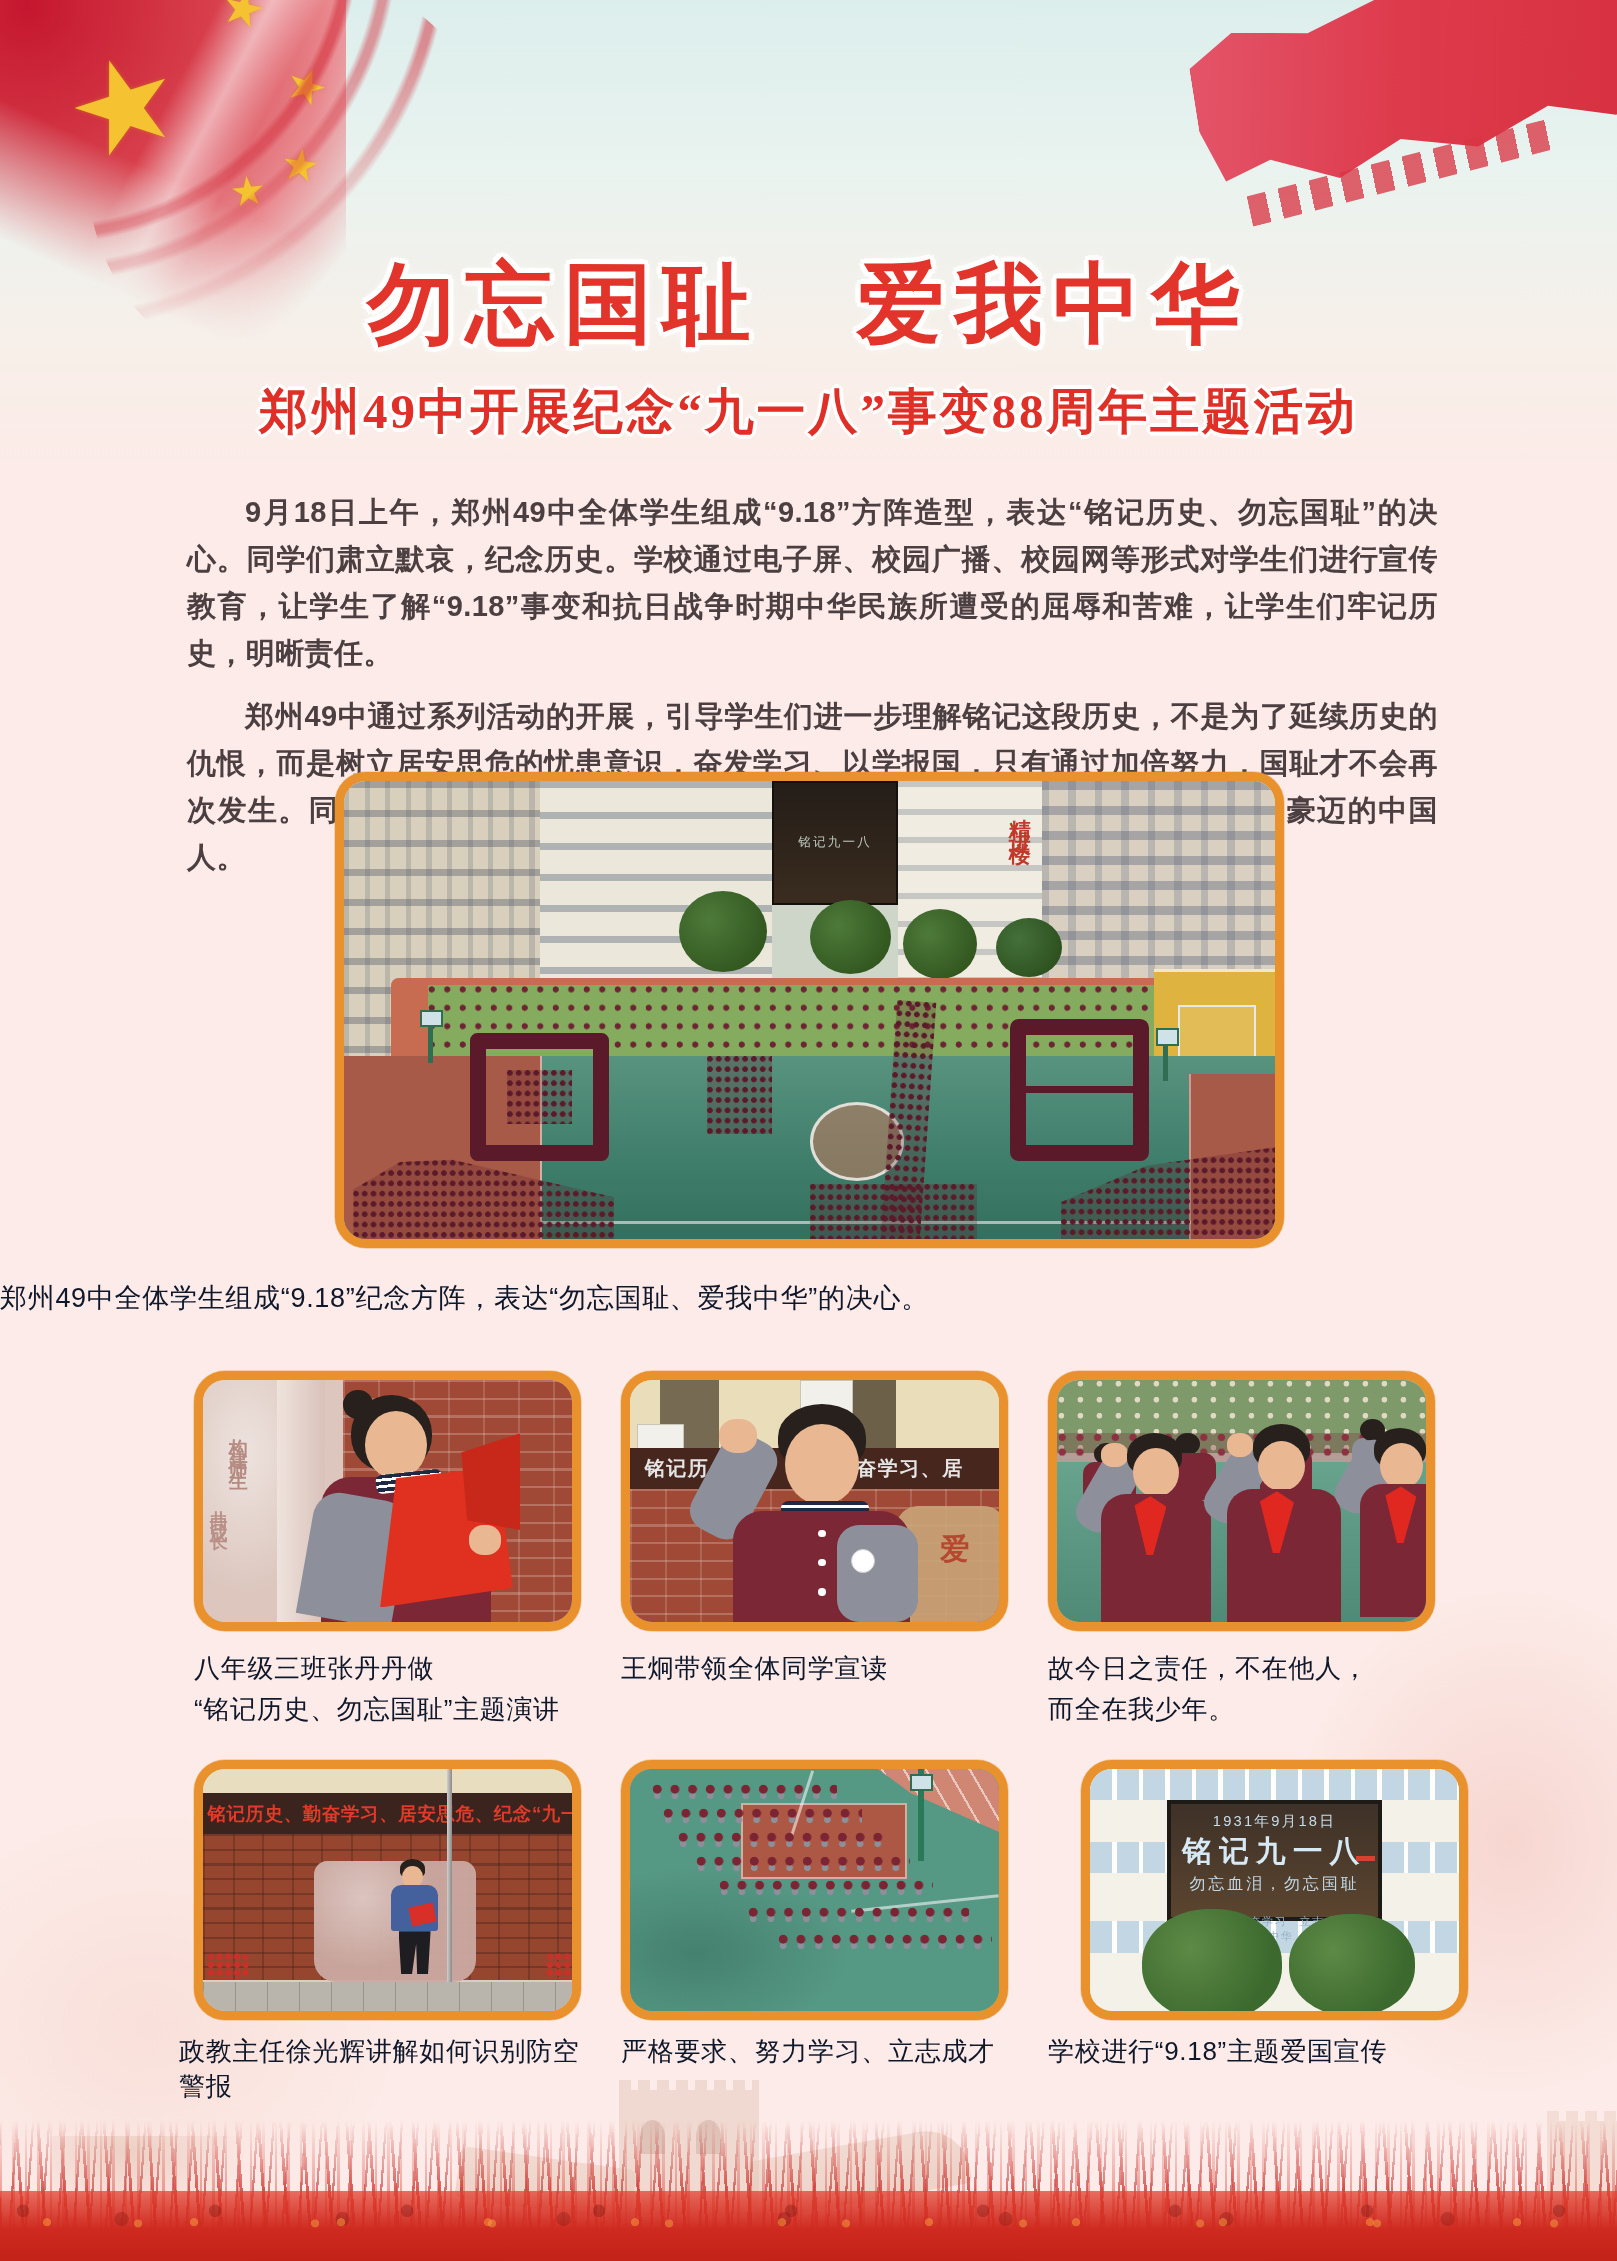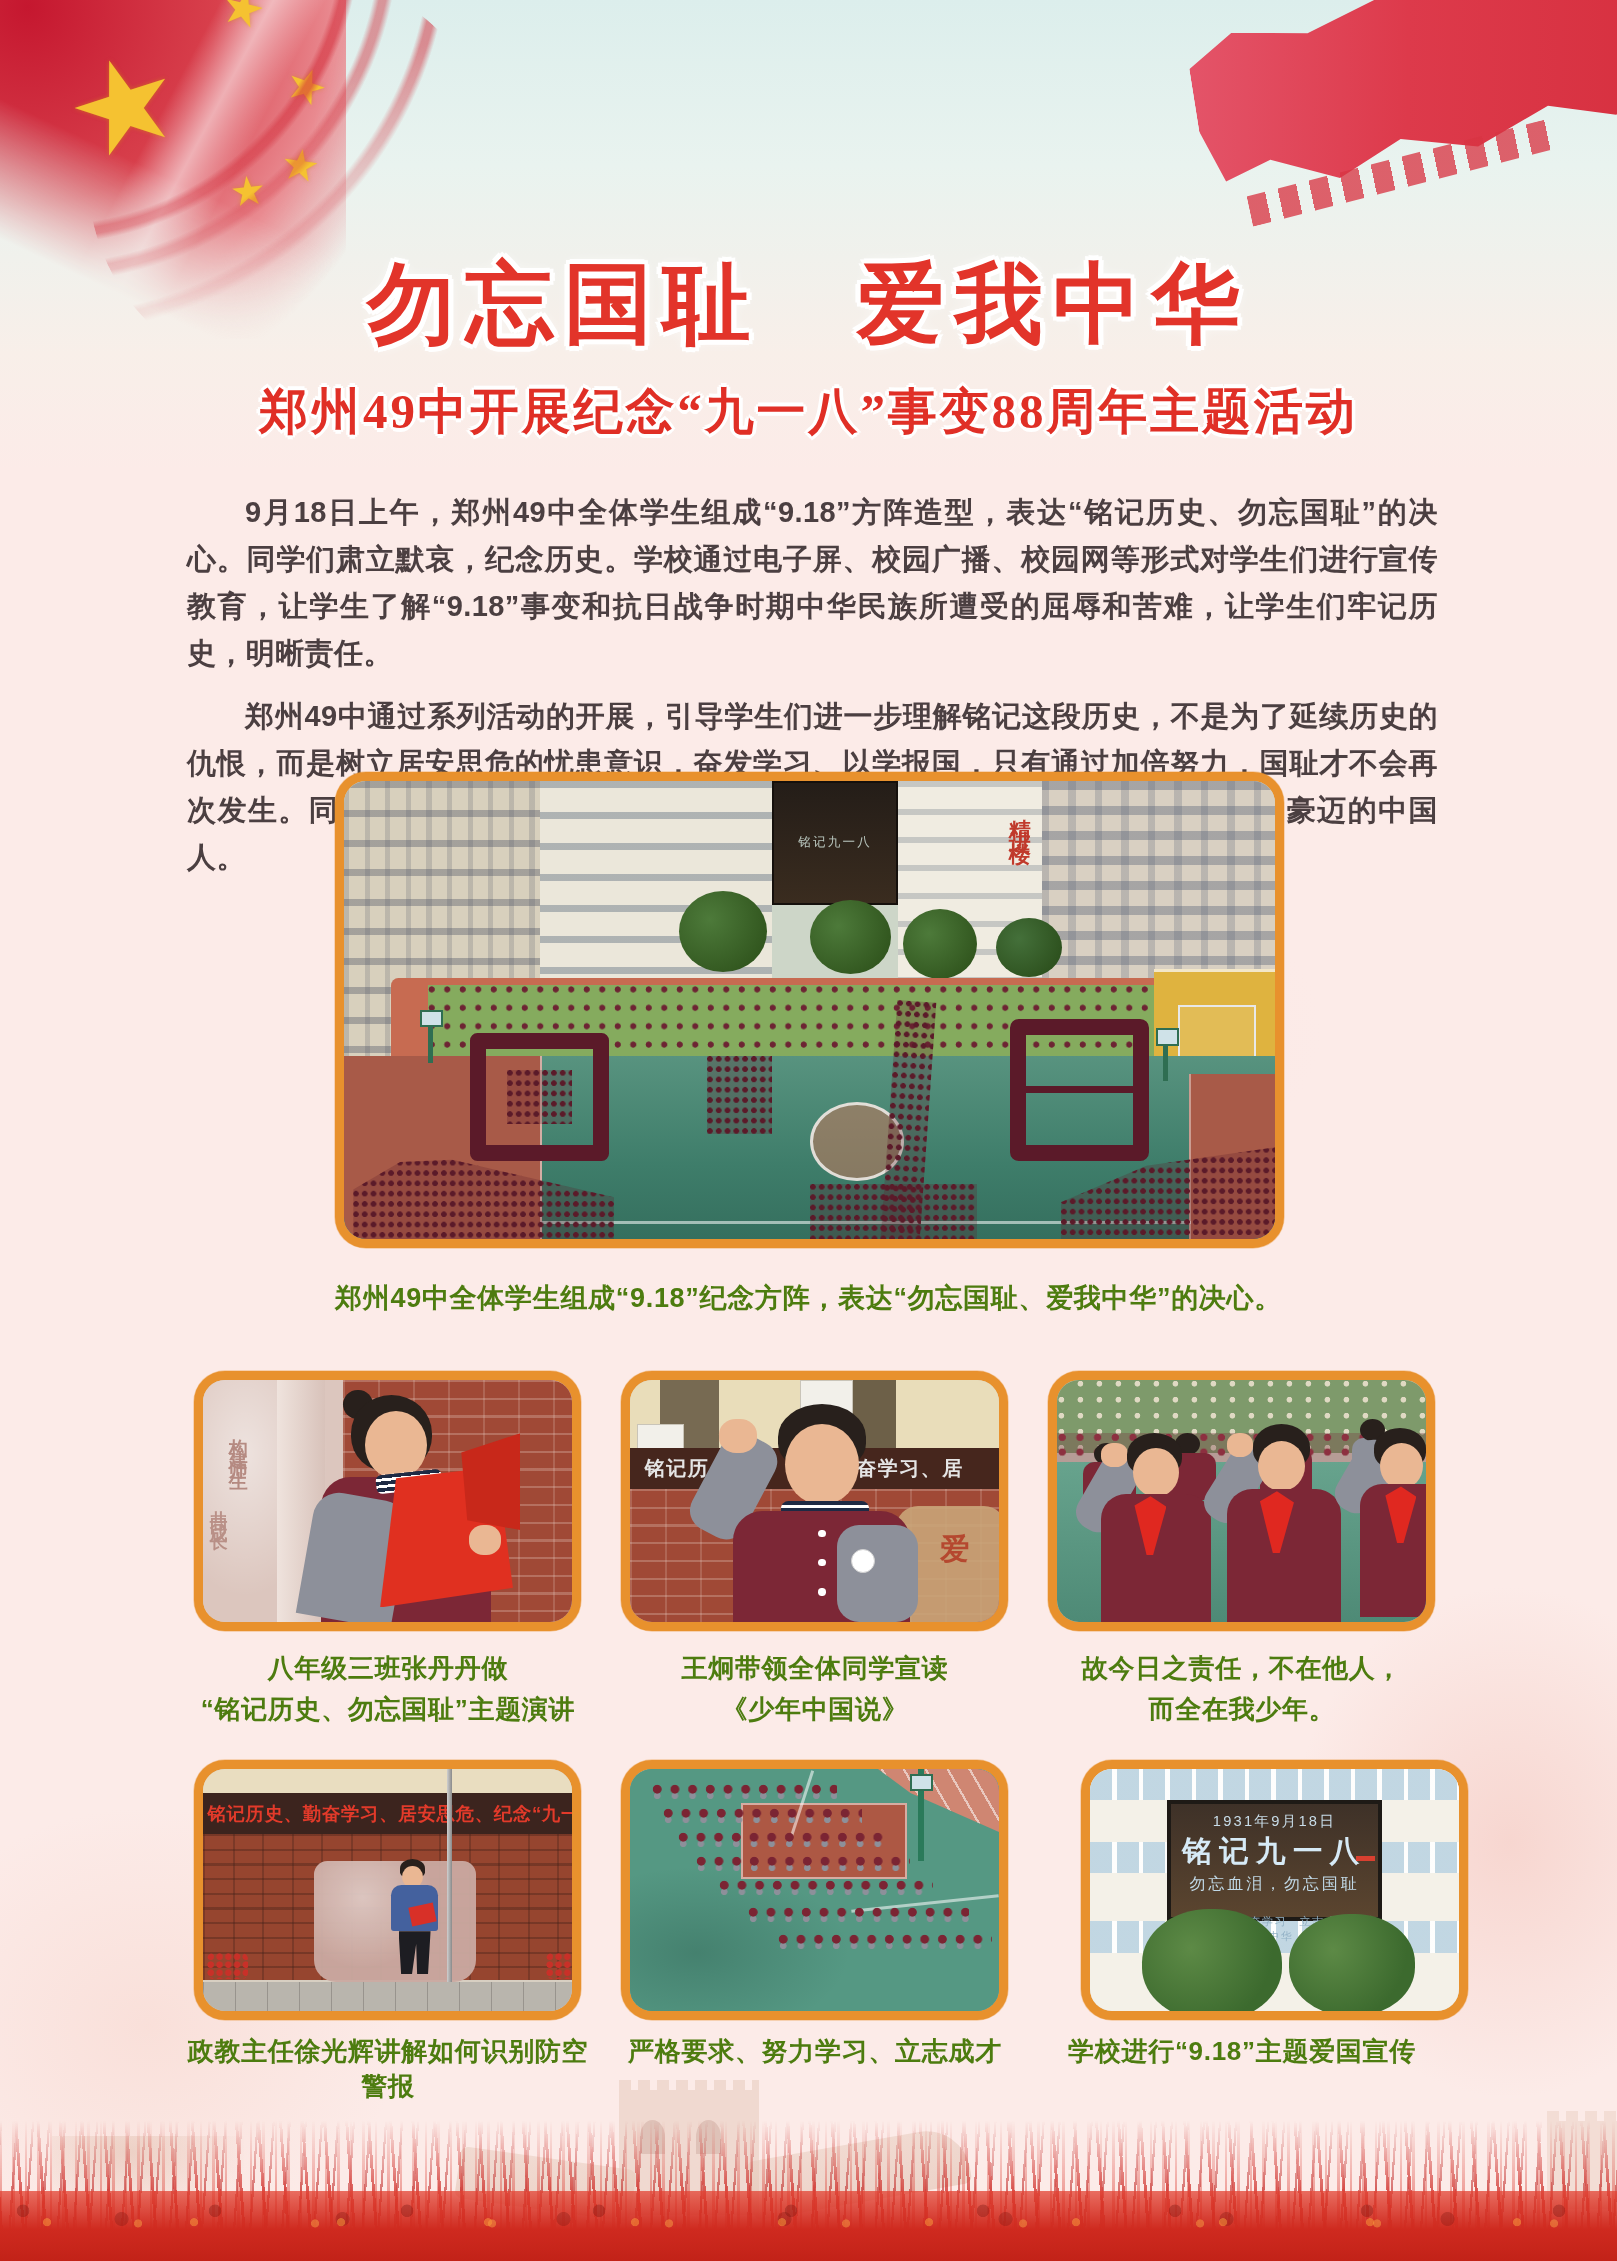--- a/index.html
+++ b/index.html
@@ -52,21 +52,21 @@
     text-shadow:-3.7px 0 0 #fff,3.7px 0 0 #fff,0 -3.7px 0 #fff,0 3.7px 0 #fff,-2.2px -2.2px 0 #fff,2.2px 2.2px 0 #fff,-2.2px 2.2px 0 #fff,2.2px -2.2px 0 #fff;}
 
   
   .article{position:absolute;left:171px;top:473px;width:1283px;color:#4b3f41;
     font-size:29px;line-height:47px;text-align:justify;font-weight:600;letter-spacing:0.4px;}
   .article p{margin:16px;text-indent:2em;}
 
   
   .ph{position:absolute;border:9.6px solid #e8912d;border-radius:31px;overflow:hidden;background:#d8cfc2;box-shadow:0 0 0 0.7px rgba(232,145,45,.4);}
   .ph *{position:absolute;}
-  .caption{position:absolute;text-align:center;color:#4d7c0f;font-size:26px;font-weight:700;letter-spacing:0.7px;}
+  .caption{position:absolute;text-align:left;color:#0f172a;font-size:26px;font-weight:400;letter-spacing:0.7px;}
   .cap-main{left:0;top:1280px;width:100%;font-size:27px;}
 
   
   .main-photo{left:335px;top:772px;width:931px;height:458px;background:#cdd6c8;}
   .mp-b1{left:0;top:0;width:21%;height:60%;background:#d8d0bd;
     background-image:repeating-linear-gradient(to bottom,rgba(85,90,105,.4) 0 6.6px,transparent 6.6px 29.5px),repeating-linear-gradient(to right,rgba(85,90,105,.22) 0 5.2px,transparent 5.2px 20.6px);}
   .mp-b2{left:21%;top:0;width:25%;height:54%;background:#ebe7da;
     background-image:repeating-linear-gradient(to bottom,rgba(100,115,130,.45) 0 7.4px,transparent 7.4px 31px);}
   .mp-screen{left:46%;top:0;width:13.5%;height:27%;background:linear-gradient(#241d18,#3a2c1f);
     display:flex;align-items:center;justify-content:center;border:2.2px solid #15100c;box-sizing:border-box;}
@@ -373,21 +373,20 @@
     <div class="p3fig figjkt" style="left:82%;top:43%;width:88px;height:133px;border-radius:22px 22px 0 0;"></div>
     <div class="p3fig p3-scarf" style="left:89%;top:44%;width:31px;height:57px;"></div>
   </div>
 
   <div class="caption" style="left:194px;top:1648px;width:388px;line-height:41px;">
     <div>八年级三班张丹丹做</div>
     <div>“铭记历史、勿忘国耻”主题演讲</div>
   </div>
   <div class="caption" style="left:621px;top:1648px;width:388px;line-height:41px;">
     <div>王炯带领全体同学宣读</div>
-    <div>《少年中国说》</div>
   </div>
   <div class="caption" style="left:1048px;top:1648px;width:388px;line-height:41px;">
     <div>故今日之责任，不在他人，</div>
     <div>而全在我少年。</div>
   </div>
 
   <div class="ph p4">
     <div class="p4-top"></div>
     <div class="p4-banner">
       <span class="p4-bt">铭记历史、勤奋学习、居安思危、纪念“九一八”</span>

